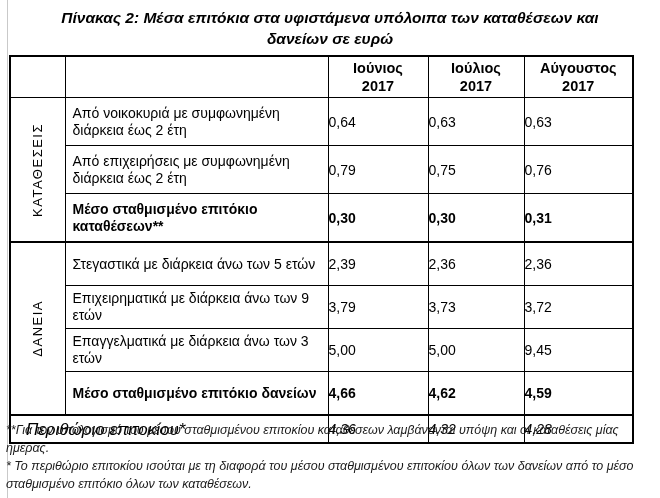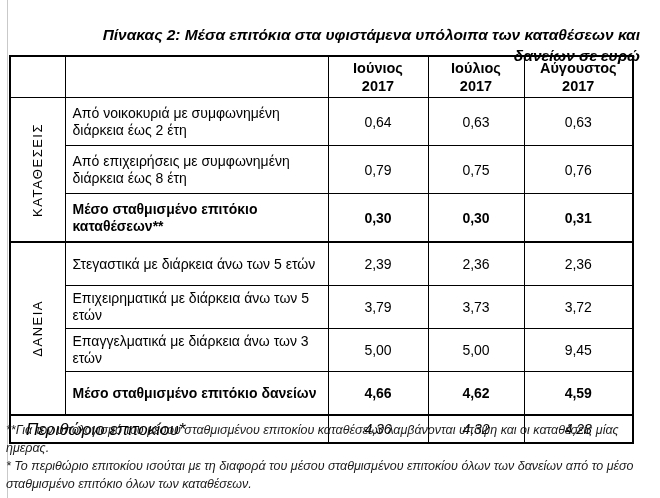--- a/index.html
+++ b/index.html
@@ -22,26 +22,25 @@
     top: 0;
     width: 1px;
     height: 498px;
     background: #c9c9c9;
   }
   .title {
     position: absolute;
     top: 7px;
     left: 20px;
     width: 620px;
-    text-align: right;
+    text-align: center;
     font-size: 15.5px;
     font-weight: bold;
     font-style: italic;
     line-height: 21px;
-    margin-top: 17px;
   }
   .title .inner {
     display: inline-block;
     max-width: 600px;
   }
   table.rates {
     position: absolute;
     left: 9px;
     top: 55px;
     border-collapse: collapse;
@@ -80,21 +79,21 @@
     font-size: 13px;
     letter-spacing: 1.5px;
     white-space: nowrap;
   }
   td.lbl {
     padding: 2px 4px 2px 7px;
     line-height: 17px;
     text-align: left;
   }
   td.val {
-    text-align: center;
+    text-align: left;
   }
   tr.dep-row td { height: 43px; }
   tr.loan-row td { height: 38px; }
   tr.loans-start td { border-top-width: 2px; margin-left: 20px; }
   tr.bold-row td.lbl, tr.bold-row td.val { font-weight: bold; }
   tr.margin-row td {
     border-top-width: 2px;
     height: 22px;
     font-style: italic;
   }
@@ -158,21 +157,21 @@
       <td class="group" rowspan="3">
         <div class="vtext">ΚΑΤΑΘΕΣΕΙΣ</div>
       </td>
       <td class="lbl">Από νοικοκυριά με συμφωνημένη διάρκεια έως 2 έτη</td>
       <td class="val">0,64</td>
       <td class="val">0,63</td>
       <td class="val">0,63</td>
     </tr>
 
     <tr class="dep-row">
-      <td class="lbl">Από επιχειρήσεις με συμφωνημένη διάρκεια έως 8 έτη</td>
+      <td class="lbl">Από επιχειρήσεις με συμφωνημένη διάρκεια έως 2 έτη</td>
       <td class="val">0,79</td>
       <td class="val">0,75</td>
       <td class="val">0,76</td>
     </tr>
 
     <tr class="dep-row bold-row">
       <td class="lbl">Μέσο σταθμισμένο επιτόκιο καταθέσεων**</td>
       <td class="val">0,30</td>
       <td class="val">0,30</td>
       <td class="val">0,31</td>
@@ -182,21 +181,21 @@
       <td class="group" rowspan="4">
         <div class="vtext">ΔΑΝΕΙΑ</div>
       </td>
       <td class="lbl">Στεγαστικά με διάρκεια  άνω των 5 ετών</td>
       <td class="val">2,39</td>
       <td class="val">2,36</td>
       <td class="val">2,36</td>
     </tr>
 
     <tr class="loan-row">
-      <td class="lbl">Επιχειρηματικά με διάρκεια άνω των 5 ετών</td>
+      <td class="lbl">Επιχειρηματικά με διάρκεια άνω των 9 ετών</td>
       <td class="val">3,79</td>
       <td class="val">3,73</td>
       <td class="val">3,72</td>
     </tr>
 
     <tr class="loan-row">
       <td class="lbl">Επαγγελματικά με διάρκεια άνω των 3 ετών</td>
       <td class="val">5,00</td>
       <td class="val">5,00</td>
       <td class="val">9,45</td>

